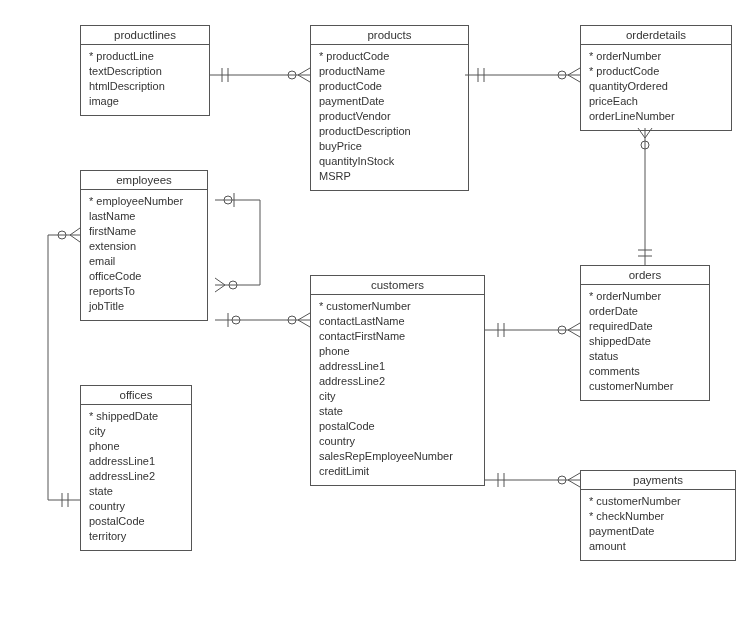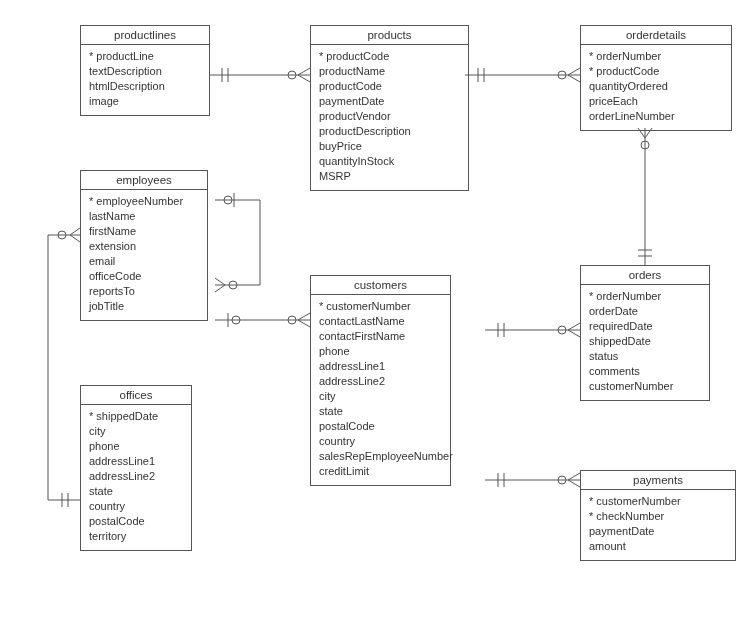--- a/index.html
+++ b/index.html
@@ -56,21 +56,21 @@
       <div class="attr">lastName</div>
       <div class="attr">firstName</div>
       <div class="attr">extension</div>
       <div class="attr">email</div>
       <div class="attr">officeCode</div>
       <div class="attr">reportsTo</div>
       <div class="attr">jobTitle</div>
     </div>
 </div>
 
-<div class="entity" style="left:310px;top:275px;width:141px">
+<div class="entity" style="left:310px;top:275px;width:175px">
   <div class="ent-title">customers</div>
   <div class="ent-body">
       <div class="attr">* customerNumber</div>
       <div class="attr">contactLastName</div>
       <div class="attr">contactFirstName</div>
       <div class="attr">phone</div>
       <div class="attr">addressLine1</div>
       <div class="attr">addressLine2</div>
       <div class="attr">city</div>
       <div class="attr">state</div>

